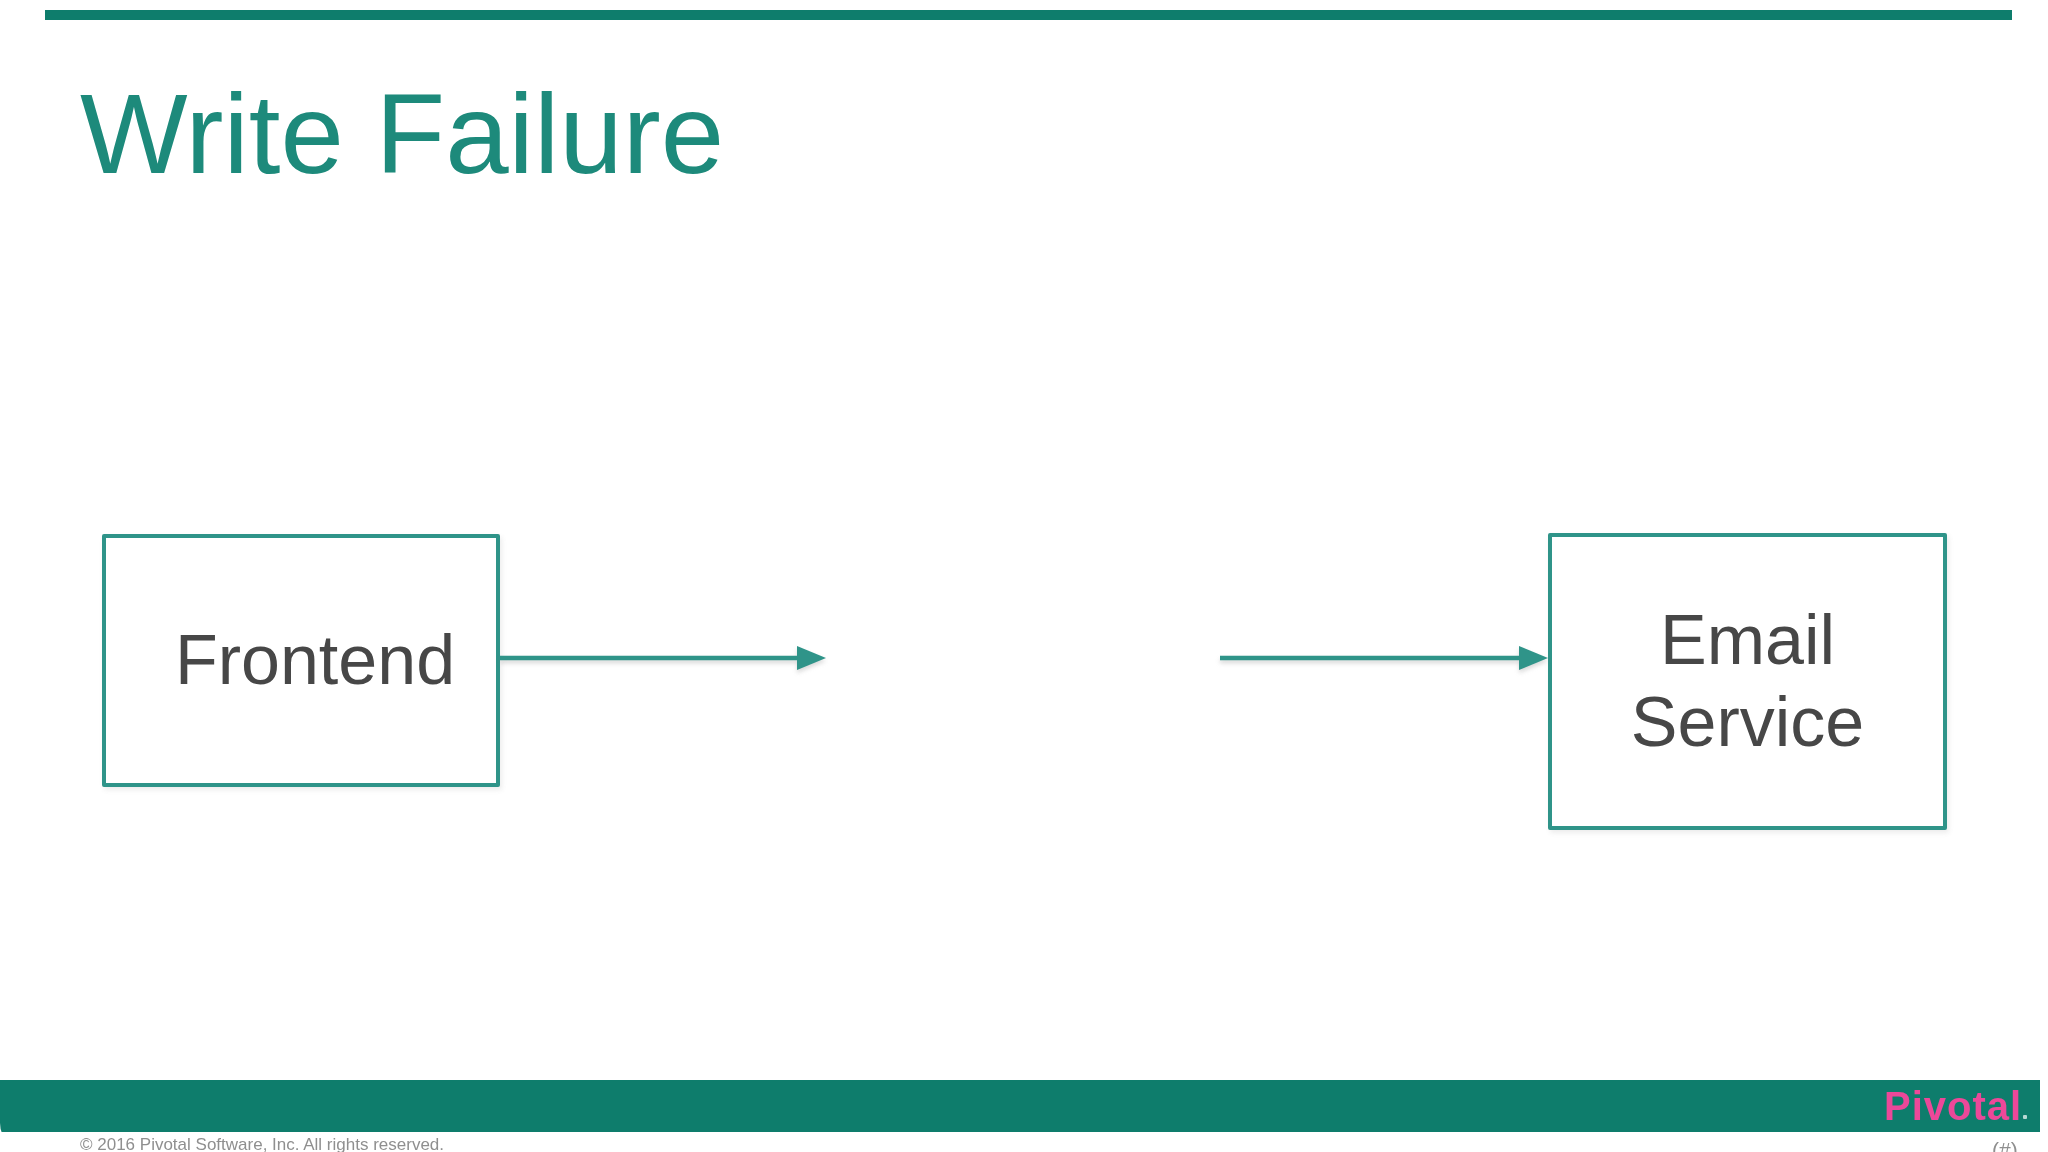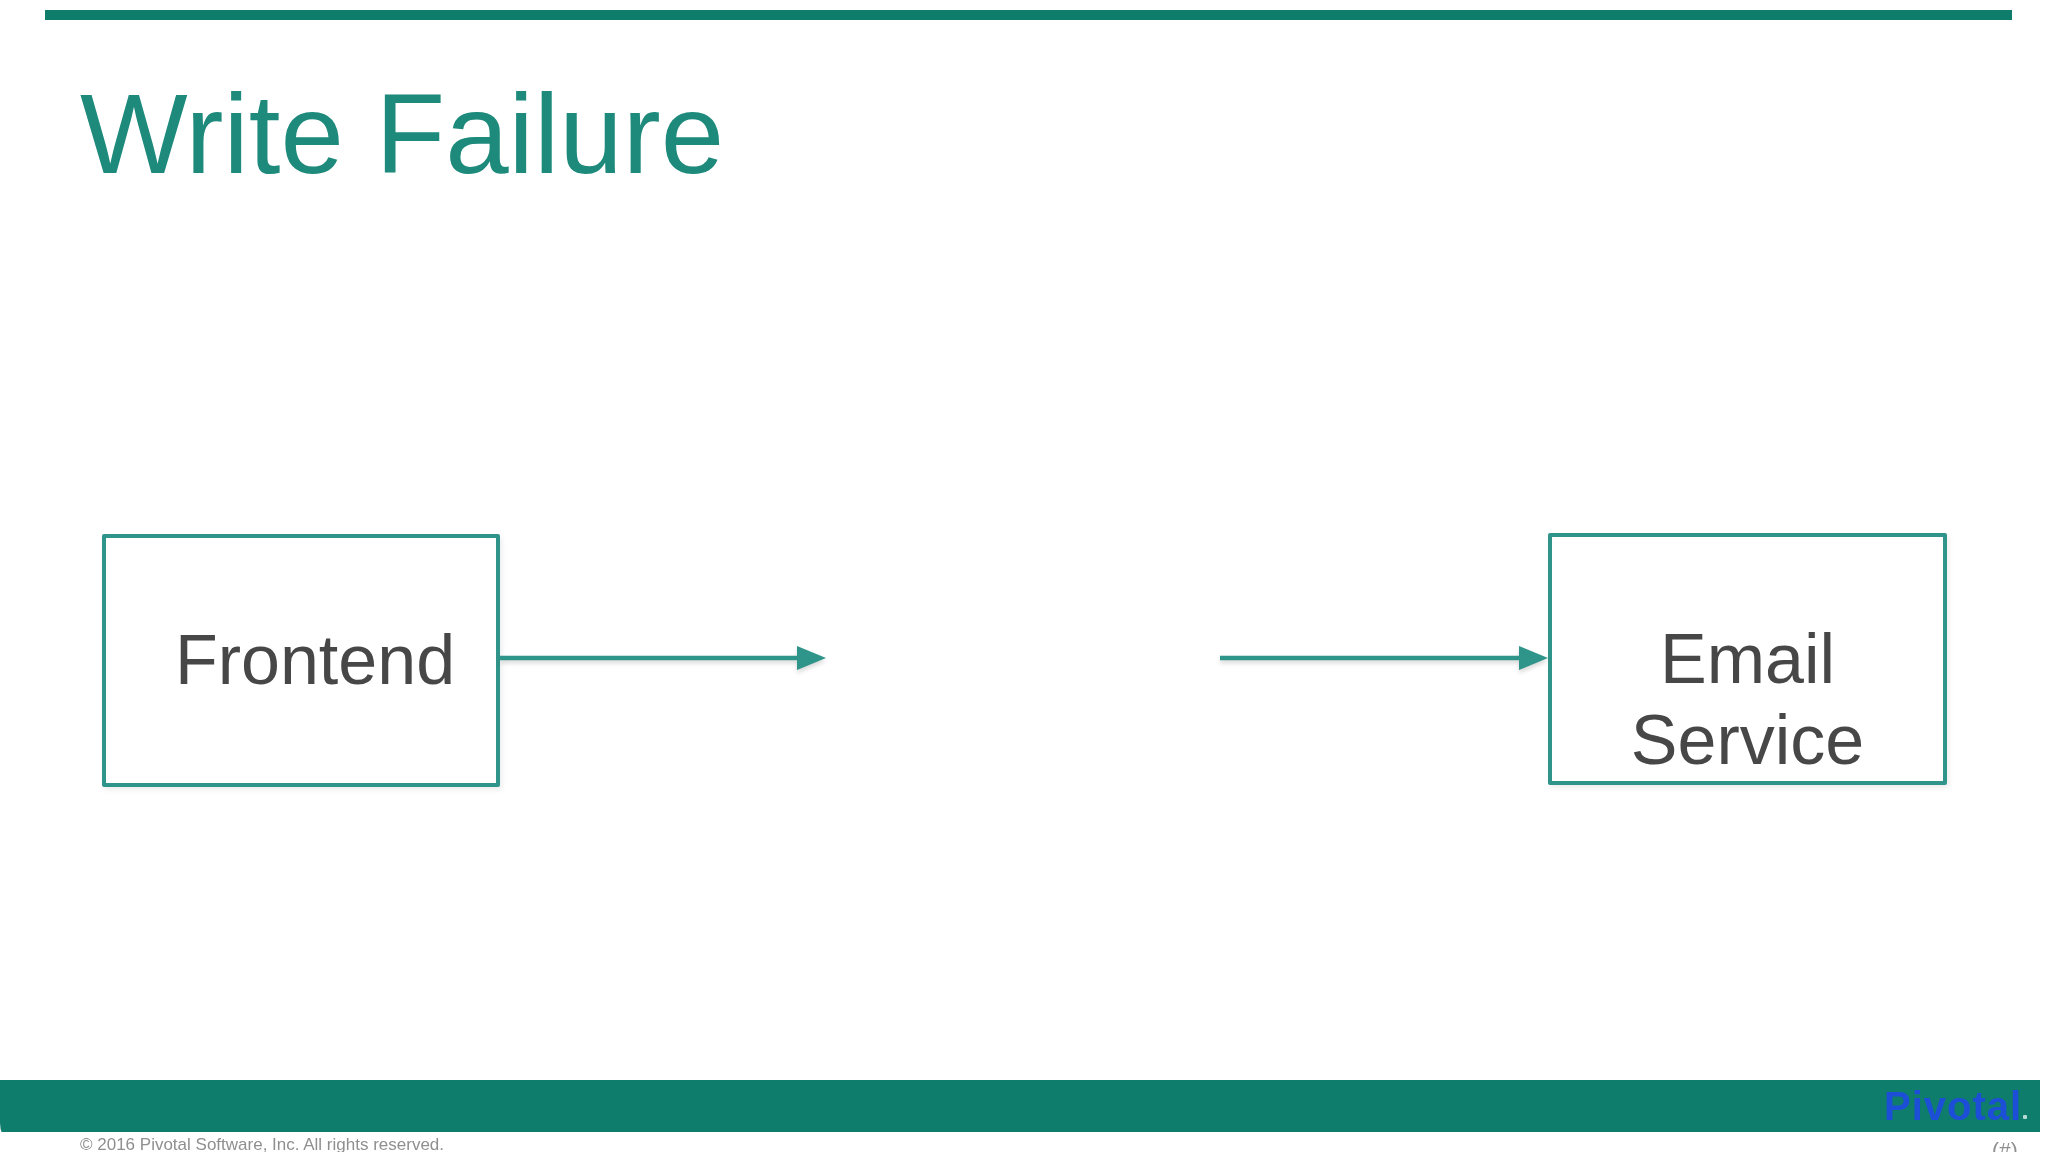--- a/index.html
+++ b/index.html
@@ -29,42 +29,42 @@
     border-radius:2px;
     display:flex;align-items:center;justify-content:center;
     text-align:center;
     box-shadow:2px 3px 5px rgba(110,110,110,0.12);
   }
   .node-label{
     font-size:70px;line-height:1.16;color:var(--c-text);
   }
   .node1{left:102px;top:534px;width:398px;height:253px;padding-left:28px;}
   .node2{left:826px;top:533px;width:394px;height:252px;}
-  .node3{left:1548px;top:533px;width:399px;height:252px;align-items:flex-end;}
+  .node3{left:1548px;top:533px;width:399px;height:297px;}
   .arrow{
     position:absolute;
     filter:drop-shadow(0 3px 2px rgba(120,120,120,0.28));
   }
   .arrow line{stroke:var(--c-shape);stroke-width:4.5;}
   .arrow polygon{fill:var(--c-shape);}
   .arrow1{left:500px;top:643px;}
   .arrow2{left:1220px;top:643px;}
   .arrow-label{
     position:absolute;left:1196px;top:796px;
     font-size:66px;line-height:1;color:var(--c-text);
     white-space:nowrap;
   }
   .footer-bar{
     position:absolute;left:0;top:1080px;width:2040px;height:52px;
     background:var(--c-bar);
   }
   .logo{
     position:absolute;left:1884px;top:1086px;
     font-size:40px;font-weight:bold;letter-spacing:1px;line-height:1;
-    color:#1d4ed8;
+    color:#ec4899;
   }
   .logo-dot{
     position:absolute;left:2023px;top:1115px;width:4px;height:4px;
     background:rgba(255,255,255,0.7);border-radius:1px;
   }
   .copyright{
     position:absolute;left:80px;top:1136px;
     font-size:17px;line-height:1.1;color:var(--c-muted);
     white-space:nowrap;
   }

